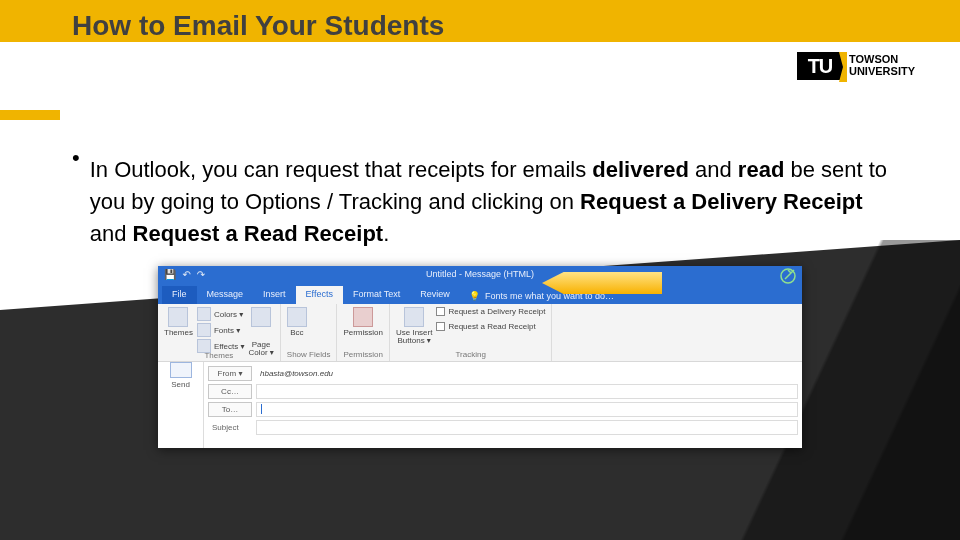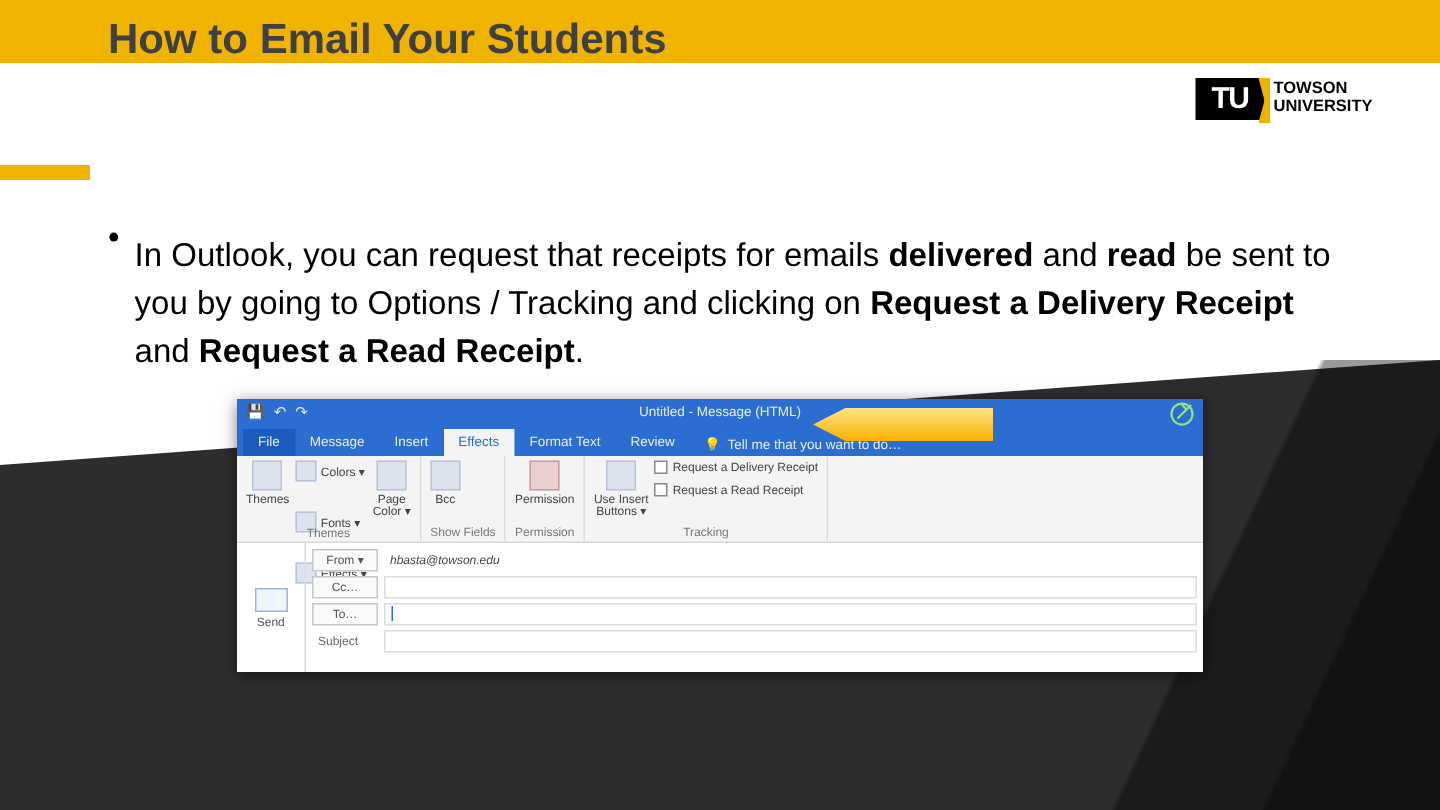--- a/index.html
+++ b/index.html
@@ -43,30 +43,30 @@
   .ol-tab.active { background: #f4f4f4; color: #2b6dd0; }
   .ol-tell { padding: 3px 10px; display: flex; align-items: center; gap: 4px; }
 
   .ol-ribbon { height: 58px; background: #f4f4f4; border-bottom: 1px solid #d8d8d8; display: flex; }
   .rgrp { border-right: 1px solid #dcdcdc; padding: 3px 6px 0; display: flex; flex-direction: column; justify-content: space-between; }
   .rgrp-body { display: flex; align-items: flex-start; gap: 4px; height: 44px; }
   .rgrp-label { font-size: 8px; color: #777; text-align: center; padding-bottom: 2px; }
   .ritem { display: flex; flex-direction: column; align-items: center; gap: 2px; font-size: 8px; color: #444; line-height: 1; text-align: center; }
   .ricon { width: 20px; height: 20px; background: #dde3ee; border: 1px solid #b8c4da; }
   .ricon.sm { width: 14px; height: 14px; }
-  .rstack { display: flex; flex-direction: column; gap: 20px; font-size: 8px; color: #444; }
+  .rstack { display: flex; flex-direction: column; gap: 2px; font-size: 8px; color: #444; }
   .rstack-row { display: flex; align-items: center; gap: 3px; }
   .chk { width: 9px; height: 9px; border: 1px solid #888; background: #fff; flex: 0 0 auto; }
 
   
   .arrow { position: absolute; top: 6px; right: 140px; width: 120px; height: 22px; background: linear-gradient(#ffe385, #f8b100); clip-path: polygon(18% 0, 100% 0, 100% 100%, 18% 100%, 0 50%); z-index: 5; }
 
   
   .ol-compose { height: 86px; background: #fff; display: flex; }
-  .ol-sendcol { width: 46px; border-right: 1px solid #ddd; display: flex; flex-direction: column; align-items: center; justify-content: center; gap: 2px; font-size: 8px; color: #555; }
+  .ol-sendcol { width: 46px; border-right: 1px solid #ddd; display: flex; flex-direction: column; align-items: center; justify-content: flex-start; gap: 2px; font-size: 8px; color: #555; }
   .ol-sendicon { width: 22px; height: 16px; border: 1px solid #9db6df; background: #f0f4fb; }
   .ol-fields { flex: 1; padding-top: 2px; }
   .ol-row { display: flex; align-items: center; height: 18px; gap: 4px; padding: 0 4px; }
   .ol-btn { min-width: 44px; height: 15px; border: 1px solid #c7c7c7; background: #fafafa; font-size: 8px; color: #555; display: flex; align-items: center; justify-content: center; padding: 0 6px; }
   .ol-lbl { width: 44px; font-size: 8px; color: #666; padding-left: 4px; }
   .ol-input { flex: 1; height: 15px; border: 1px solid #dcdcdc; font-size: 8px; color: #444; padding: 0 4px; display: flex; align-items: center; }
   .cursor-line { display:inline-block; width:1px; height:10px; background:#2b6dd0; }
 
   .bold { font-weight: 700; }
 </style>
@@ -119,21 +119,21 @@
 
   <div class="ol-tabs">
     <div class="ol-tab file">File</div>
     <div class="ol-tab">Message</div>
     <div class="ol-tab">Insert</div>
     <div class="ol-tab active">Effects</div>
     <div class="ol-tab">Format Text</div>
     <div class="ol-tab">Review</div>
     <div class="ol-tell">
       <span>💡</span>
-      <span>Tell me that you want to do…</span>
+      <span>Fonts me what you want to do…</span>
     </div>
   </div>
 
   <div class="ol-ribbon">
     <div class="arrow"></div>
 
     <div class="rgrp">
       <div class="rgrp-body">
         <div class="ritem">
           <div class="ricon"></div>
@@ -148,21 +148,21 @@
               <div class="ricon sm"></div>
               <span>Fonts ▾</span>
             </div>
           <div class="rstack-row">
               <div class="ricon sm"></div>
               <span>Effects ▾</span>
             </div>
         </div>
         <div class="ritem">
           <div class="ricon"></div>
-          <span style="white-space:pre;">Page
+          <span style="white-space:pre;margin-top:12px;">Page
 Color ▾</span>
         </div>
       </div>
       <div class="rgrp-label">Themes</div>
     </div>
 
     <div class="rgrp">
       <div class="rgrp-body">
         <div class="ritem">
           <div class="ricon"></div>

